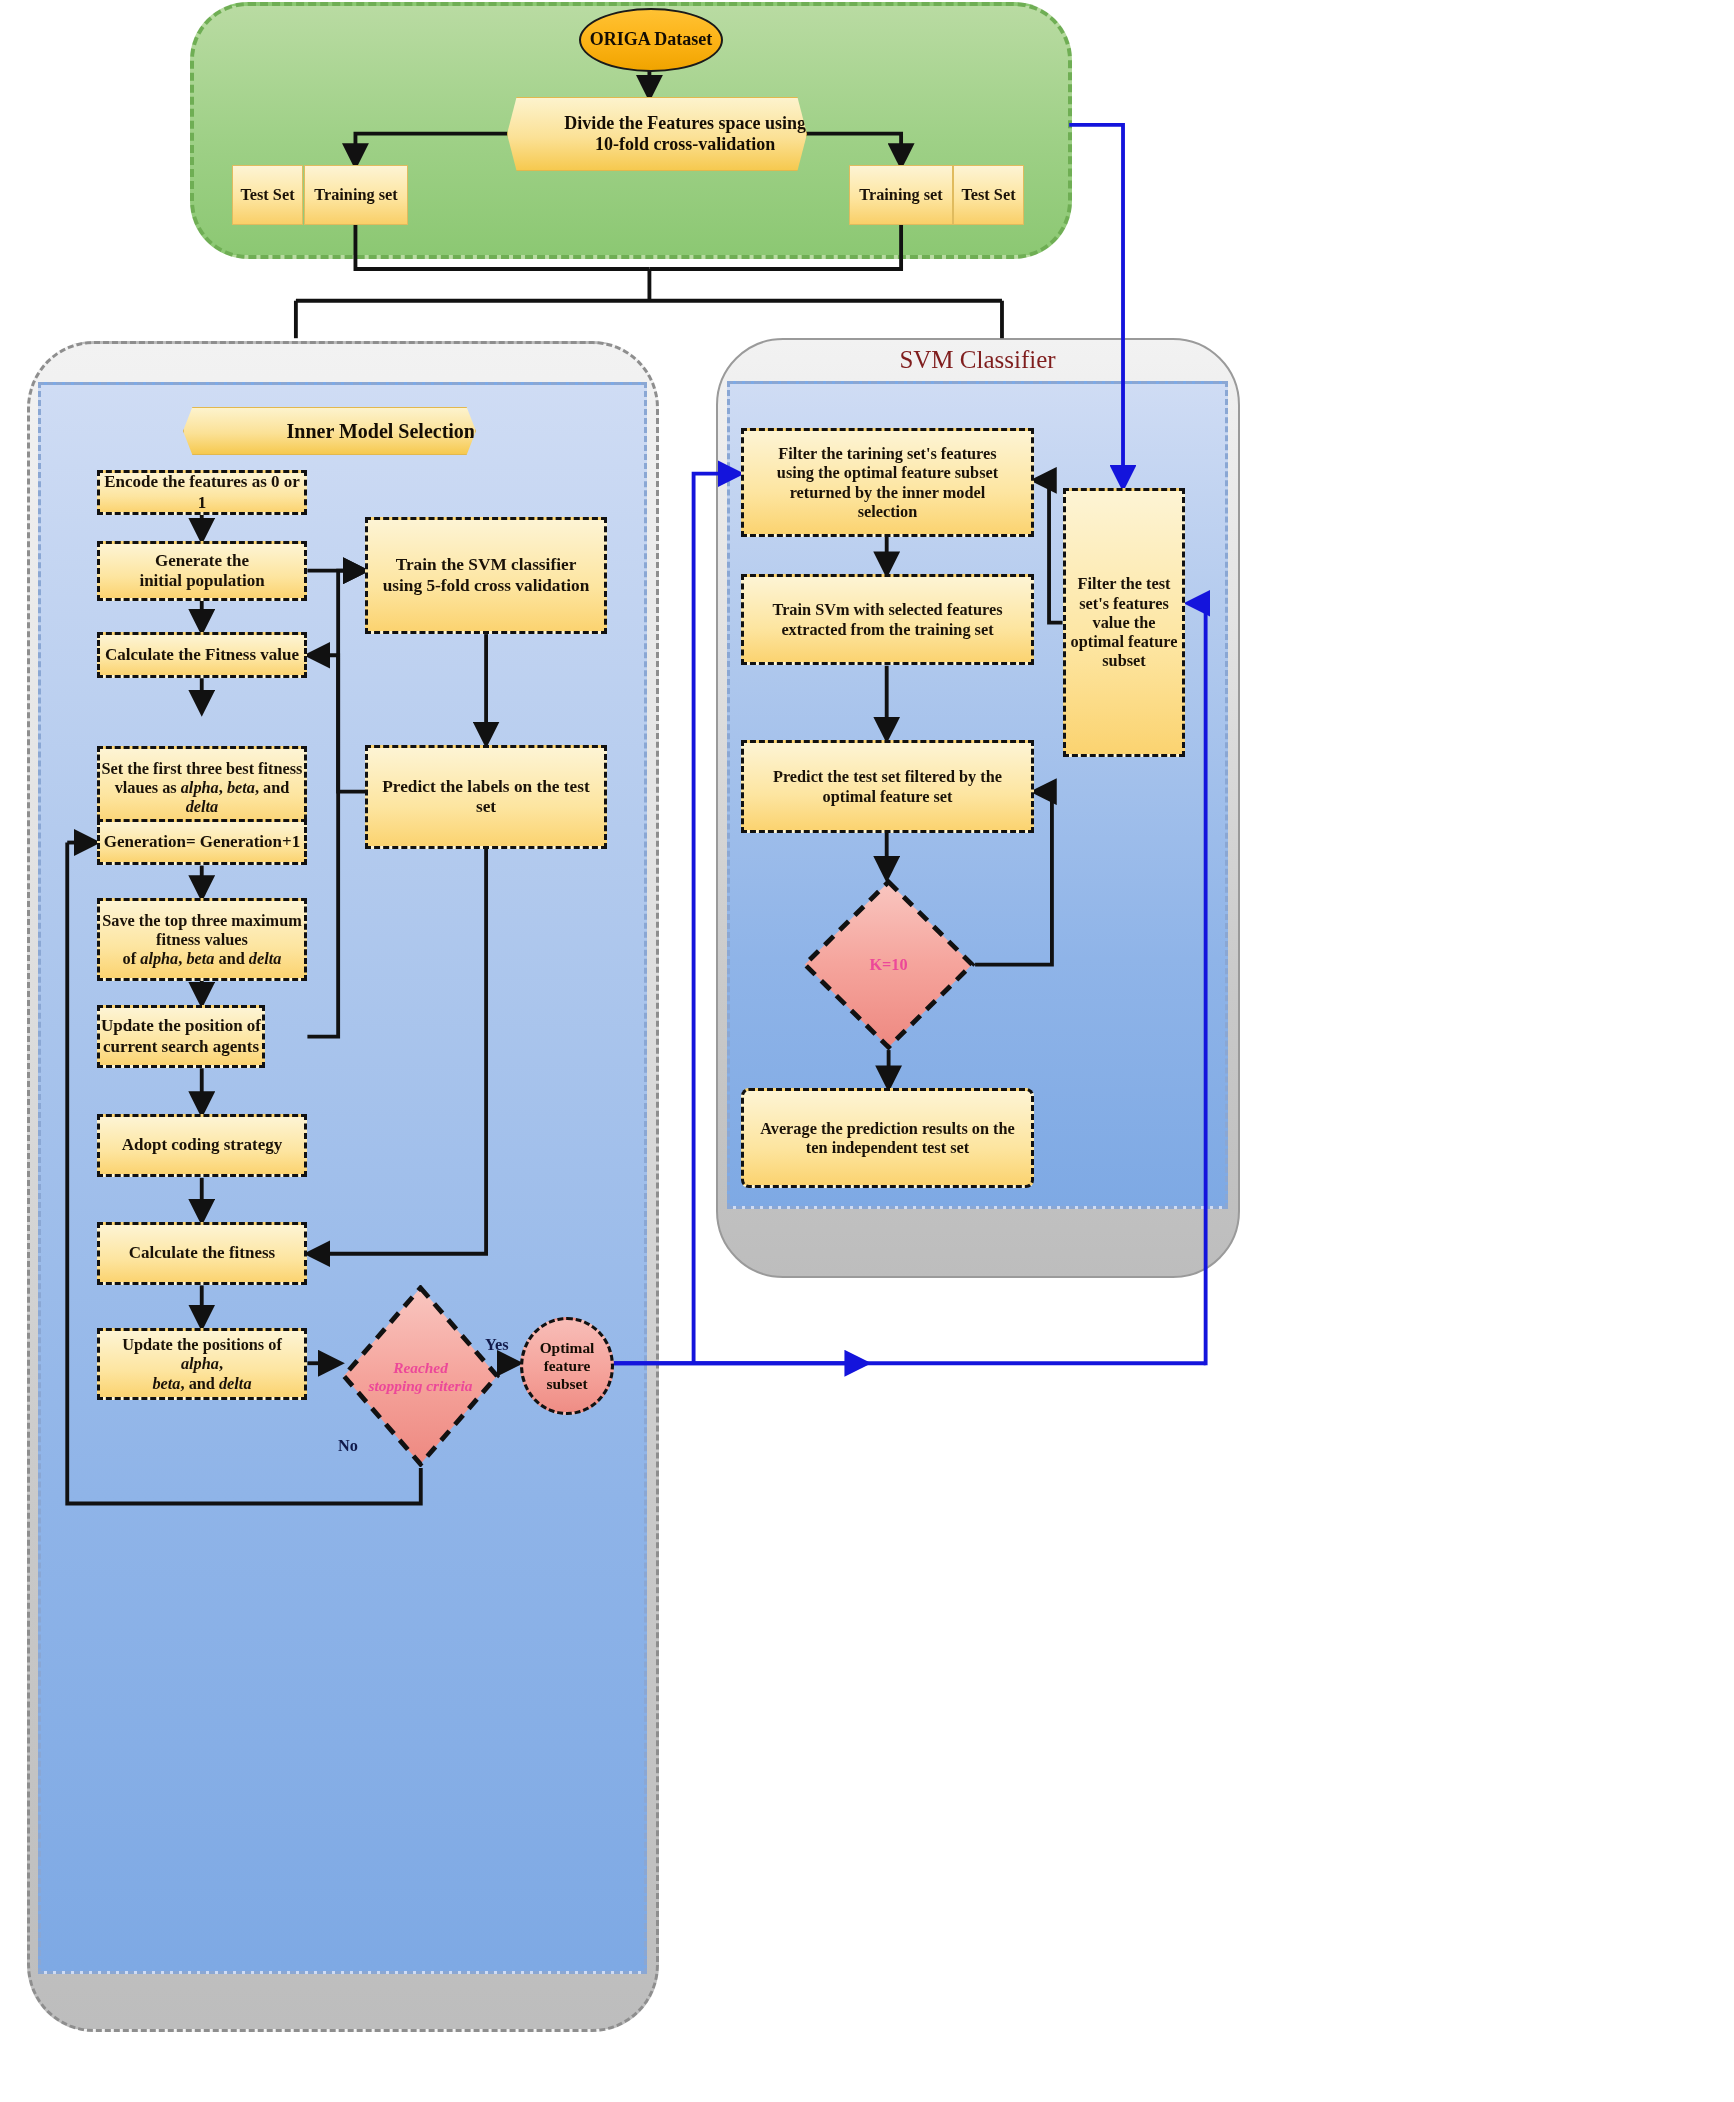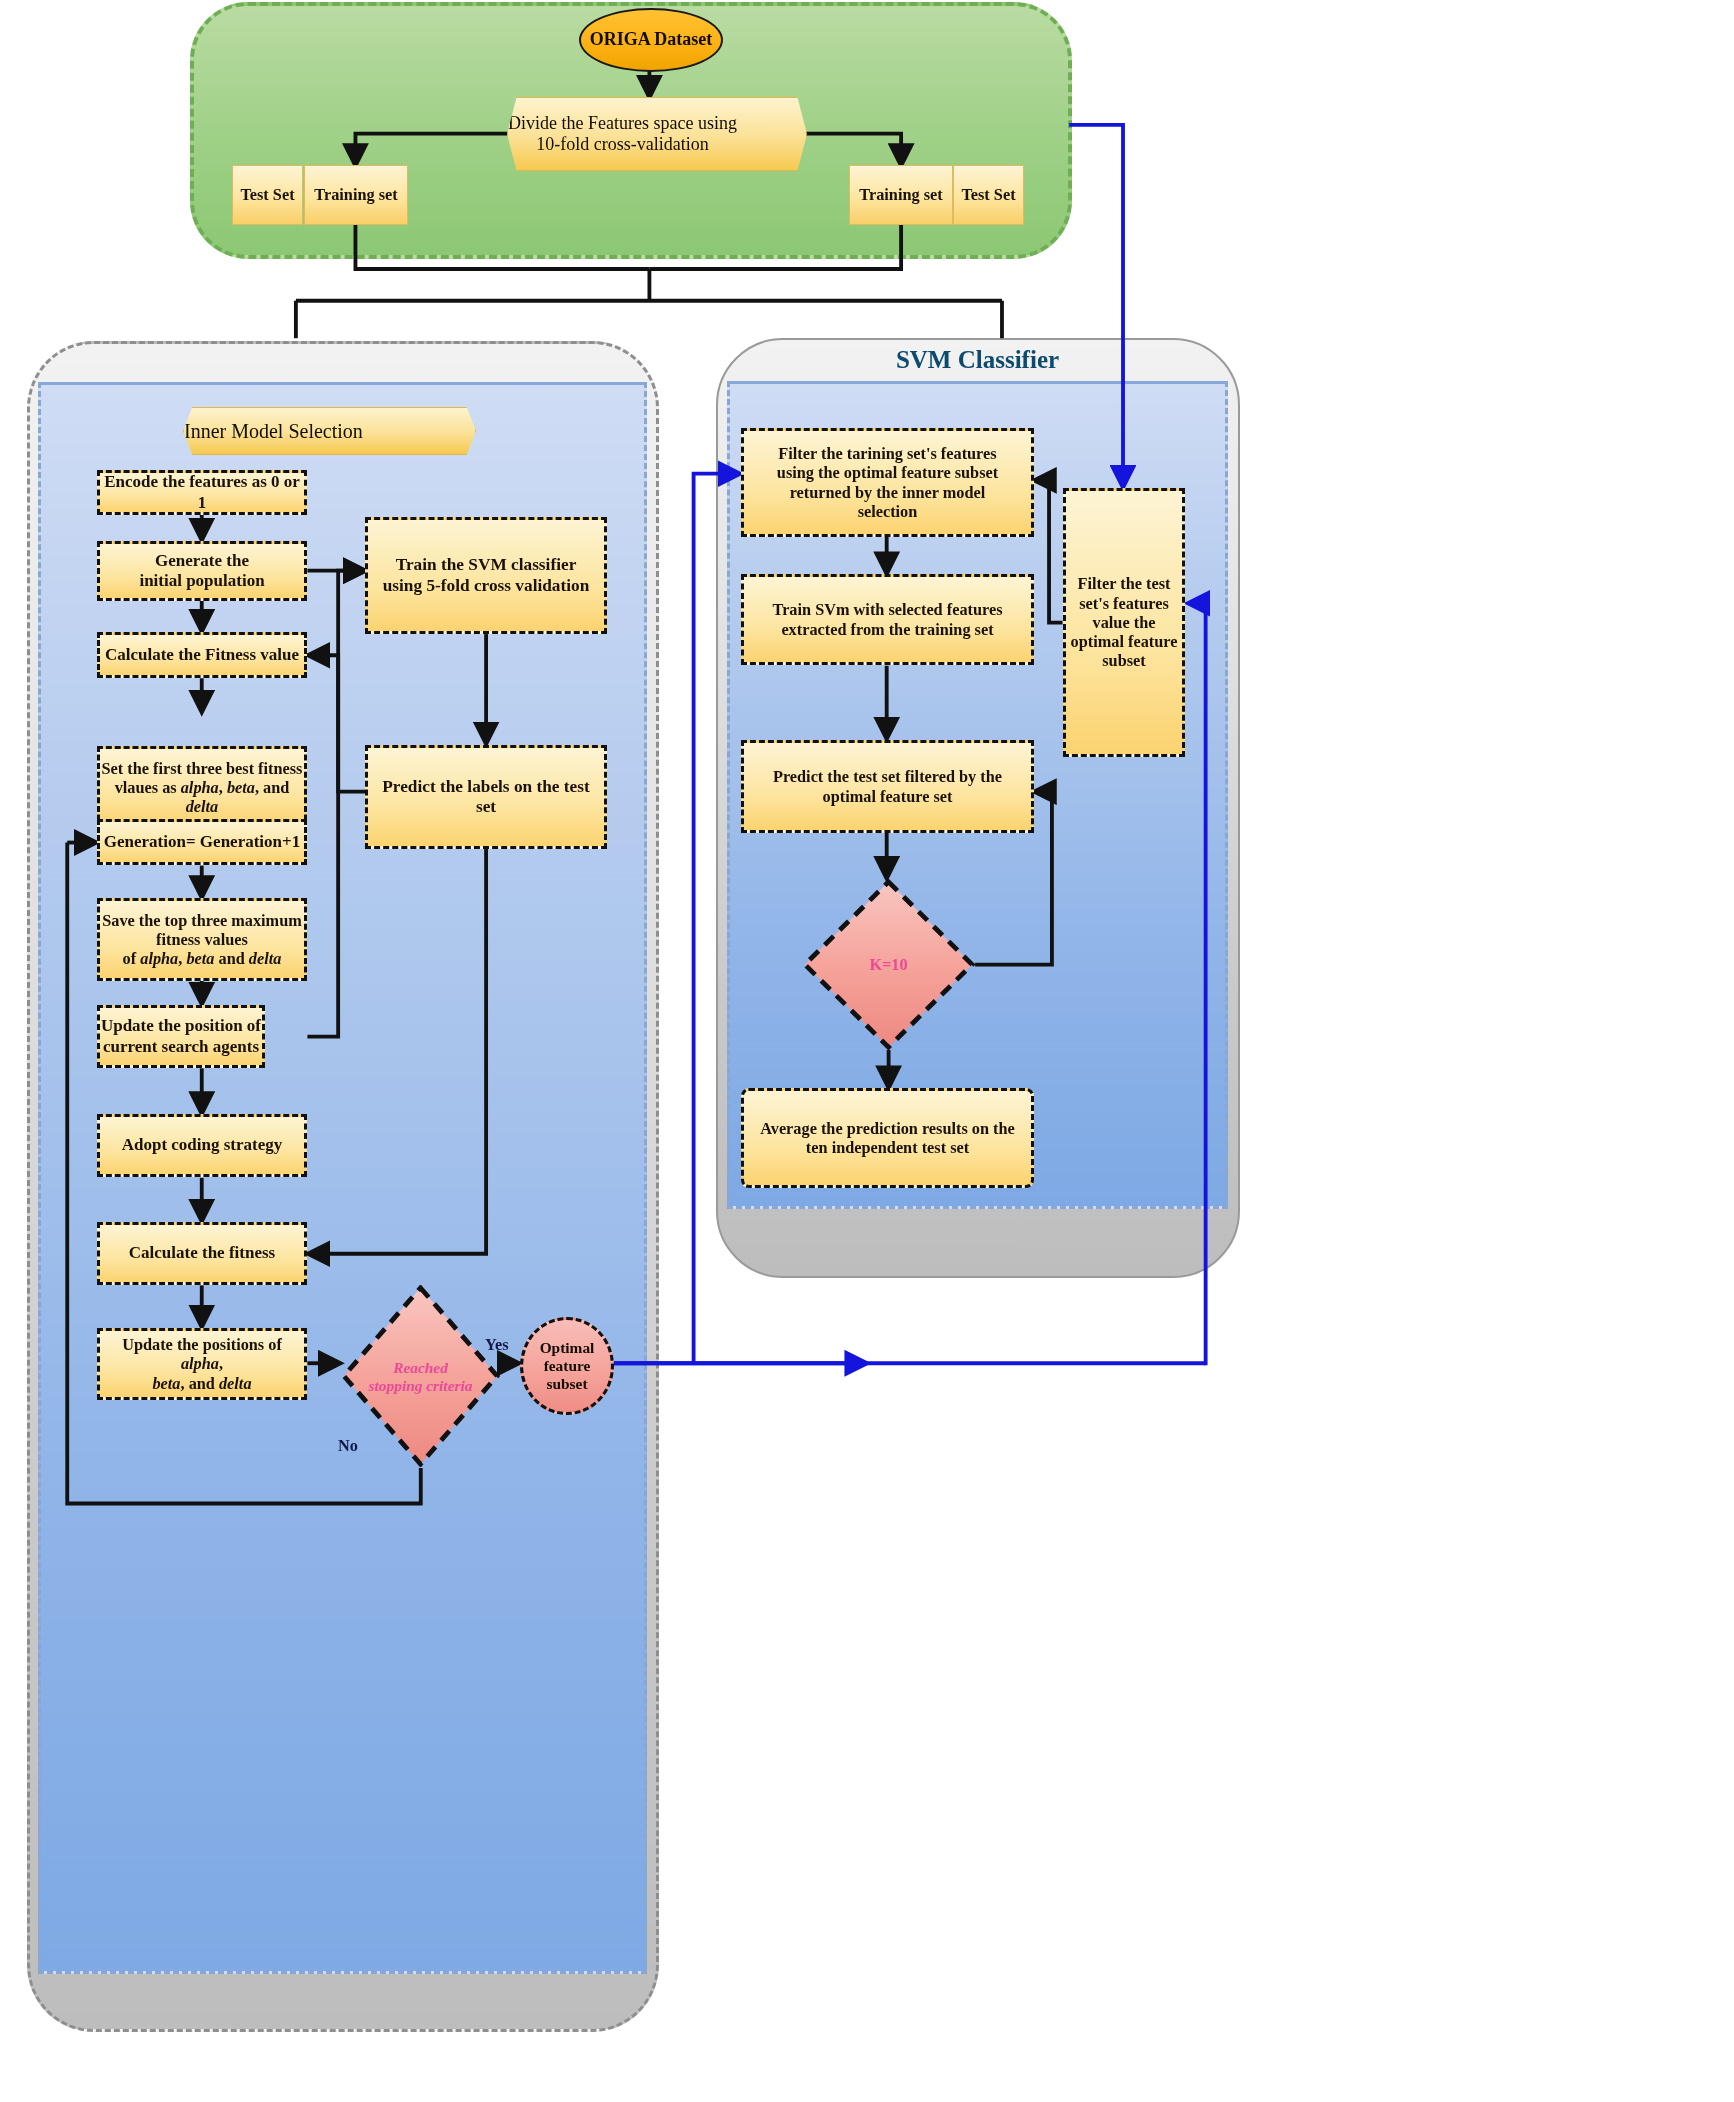--- a/index.html
+++ b/index.html
@@ -20,26 +20,26 @@
   .panel{position:absolute;box-sizing:border-box;z-index:1;}
   .green-panel{border:4.8px dashed #6fae54;border-radius:58px;
     background:linear-gradient(to bottom,#b9dba2 0%,#9ed086 55%,#8cc873 100%);}
   .gray-panel{border:2.9px solid #9a9a9a;border-radius:67px;
     background:linear-gradient(to bottom,#f2f2f2 0%,#e3e3e3 30%,#c9c9c9 70%,#bdbdbd 100%);}
   .gray-panel.dashed{border:3.8px dashed #8e8e8e;}
   .blue-panel{position:absolute;box-sizing:border-box;z-index:2;
     border:3.8px dashed #8aa7d4;
     background:linear-gradient(to bottom,#cfdcf4 0%,#b4cbee 28%,#8fb4e8 70%,#7ea9e4 100%);}
 
-  .panel-title{position:absolute;z-index:7;font-weight:bold;color:#0c4a6e;
+  .panel-title{position:absolute;z-index:7;font-weight:normal;color:#7f1d1d;
                text-align:center;}
 
   
   .hexbanner{position:absolute;z-index:6;display:flex;align-items:center;
-    justify-content:flex-start;text-align:center;font-weight:normal;color:#140d04;
+    justify-content:flex-end;text-align:center;font-weight:bold;color:#140d04;
     background:linear-gradient(to bottom,#fdf3cd 0%,#fbe196 55%,#f6c94f 100%);
     border:1.9px solid #e2b84e;
     clip-path:polygon(3.2% 0,96.8% 0,100% 50%,96.8% 100%,3.2% 100%,0 50%);}
 
   
   .ellipse{position:absolute;z-index:6;display:flex;align-items:center;
     justify-content:center;text-align:center;font-weight:bold;color:#140d04;
     border-radius:50%;}
   .ellipse.orange{background:linear-gradient(to bottom,#ffc233 0%,#fcb215 55%,#f0a400 100%);
     border:2.9px solid #1a1a1a;}

